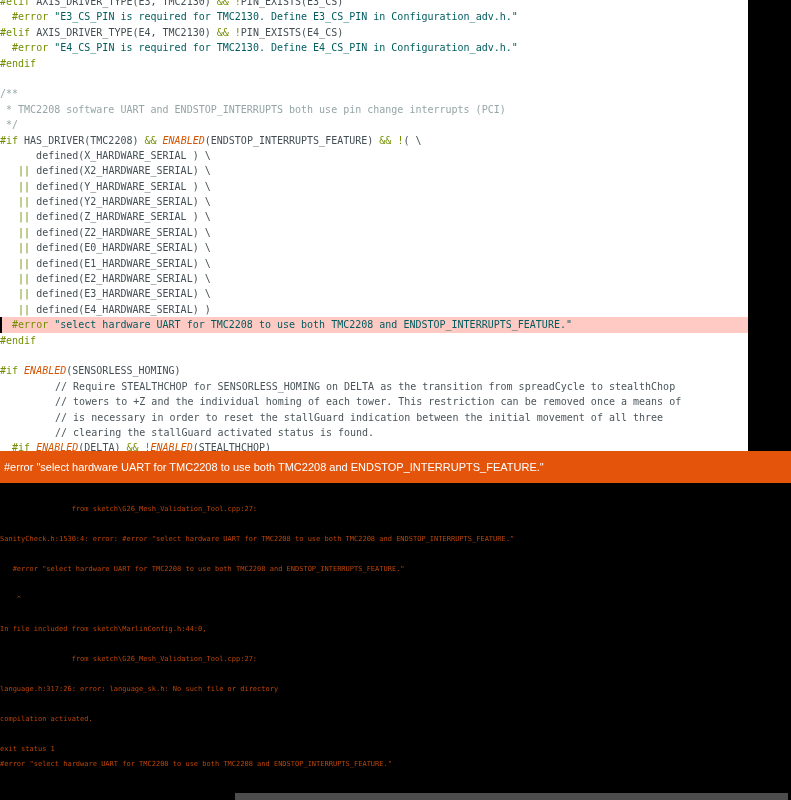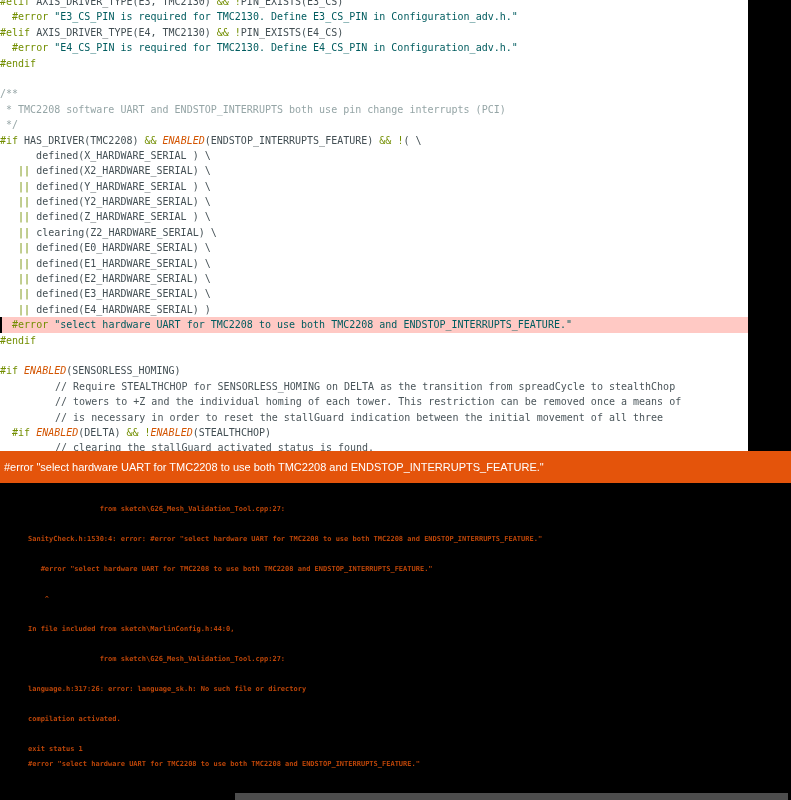--- a/index.html
+++ b/index.html
@@ -50,25 +50,24 @@
   .console {
     position: relative;
     width: 791px; height: 317px;
     background: var(--console-bg, #000000);
     padding-top: 4px;
     overflow: hidden;
   }
   .console-line {
     white-space: pre;
     font-size: 7px;
-    font-weight: bold;
+    font-weight: normal;
     line-height: 15px;
     height: 15px;
     color: var(--console-text, #BC4508);
-    padding-left: 28px;
   }
   .h-scrollbar {
     position: absolute;
     left: 235px; bottom: 0;
     width: 553px; height: 7px;
     background: var(--scrollbar, #4D4D4D);
   }
 </style>
 </head>
 <body>
@@ -83,35 +82,35 @@
       <div class="code-line">&nbsp;</div>
       <div class="code-line"><span class="tok-comment">/**</span></div>
       <div class="code-line"><span class="tok-comment"> * TMC2208 software UART and ENDSTOP_INTERRUPTS both use pin change interrupts (PCI)</span></div>
       <div class="code-line"><span class="tok-comment"> */</span></div>
       <div class="code-line"><span class="tok-directive">#if</span><span class="tok-plain"> HAS_DRIVER(TMC2208) </span><span class="tok-directive">&amp;&amp;</span><span class="tok-plain"> </span><span class="tok-keyword">ENABLED</span><span class="tok-plain">(ENDSTOP_INTERRUPTS_FEATURE) </span><span class="tok-directive">&amp;&amp; !</span><span class="tok-plain">( \</span></div>
       <div class="code-line"><span class="tok-plain">      defined(X_HARDWARE_SERIAL ) \</span></div>
       <div class="code-line"><span class="tok-plain">   </span><span class="tok-directive">||</span><span class="tok-plain"> defined(X2_HARDWARE_SERIAL) \</span></div>
       <div class="code-line"><span class="tok-plain">   </span><span class="tok-directive">||</span><span class="tok-plain"> defined(Y_HARDWARE_SERIAL ) \</span></div>
       <div class="code-line"><span class="tok-plain">   </span><span class="tok-directive">||</span><span class="tok-plain"> defined(Y2_HARDWARE_SERIAL) \</span></div>
       <div class="code-line"><span class="tok-plain">   </span><span class="tok-directive">||</span><span class="tok-plain"> defined(Z_HARDWARE_SERIAL ) \</span></div>
-      <div class="code-line"><span class="tok-plain">   </span><span class="tok-directive">||</span><span class="tok-plain"> clearing(Z2_HARDWARE_SERIAL) \</span></div>
+      <div class="code-line"><span class="tok-plain">   </span><span class="tok-directive">||</span><span class="tok-plain"> defined(Z2_HARDWARE_SERIAL) \</span></div>
       <div class="code-line"><span class="tok-plain">   </span><span class="tok-directive">||</span><span class="tok-plain"> defined(E0_HARDWARE_SERIAL) \</span></div>
       <div class="code-line"><span class="tok-plain">   </span><span class="tok-directive">||</span><span class="tok-plain"> defined(E1_HARDWARE_SERIAL) \</span></div>
       <div class="code-line"><span class="tok-plain">   </span><span class="tok-directive">||</span><span class="tok-plain"> defined(E2_HARDWARE_SERIAL) \</span></div>
       <div class="code-line"><span class="tok-plain">   </span><span class="tok-directive">||</span><span class="tok-plain"> defined(E3_HARDWARE_SERIAL) \</span></div>
       <div class="code-line"><span class="tok-plain">   </span><span class="tok-directive">||</span><span class="tok-plain"> defined(E4_HARDWARE_SERIAL) )</span></div>
       <div class="code-line highlighted"><span class="cursor"></span><span class="tok-plain">  </span><span class="tok-directive">#error</span><span class="tok-plain"> </span><span class="tok-string">"select hardware UART for TMC2208 to use both TMC2208 and ENDSTOP_INTERRUPTS_FEATURE."</span></div>
       <div class="code-line"><span class="tok-directive">#endif</span></div>
       <div class="code-line">&nbsp;</div>
       <div class="code-line"><span class="tok-directive">#if</span><span class="tok-plain"> </span><span class="tok-keyword">ENABLED</span><span class="tok-plain">(SENSORLESS_HOMING)</span></div>
       <div class="code-line"><span class="tok-linecomment">  // Require STEALTHCHOP for SENSORLESS_HOMING on DELTA as the transition from spreadCycle to stealthChop</span></div>
       <div class="code-line"><span class="tok-linecomment">  // towers to +Z and the individual homing of each tower. This restriction can be removed once a means of</span></div>
       <div class="code-line"><span class="tok-linecomment">  // is necessary in order to reset the stallGuard indication between the initial movement of all three</span></div>
+      <div class="code-line"><span class="tok-linecomment">  // clearing the stallGuard activated status is found.</span></div>
       <div class="code-line"><span class="tok-plain">  </span><span class="tok-directive">#if</span><span class="tok-plain"> </span><span class="tok-keyword">ENABLED</span><span class="tok-plain">(DELTA) </span><span class="tok-directive">&amp;&amp; !</span><span class="tok-keyword">ENABLED</span><span class="tok-plain">(STEALTHCHOP)</span></div>
-      <div class="code-line"><span class="tok-linecomment">  // clearing the stallGuard activated status is found.</span></div>
     </div>
 </div>
 
 <div class="error-banner">
   <span>#error "select hardware UART for TMC2208 to use both TMC2208 and ENDSTOP_INTERRUPTS_FEATURE."</span>
 </div>
 
 <div class="console">
   <div>
       <div class="console-line">&nbsp;</div>

